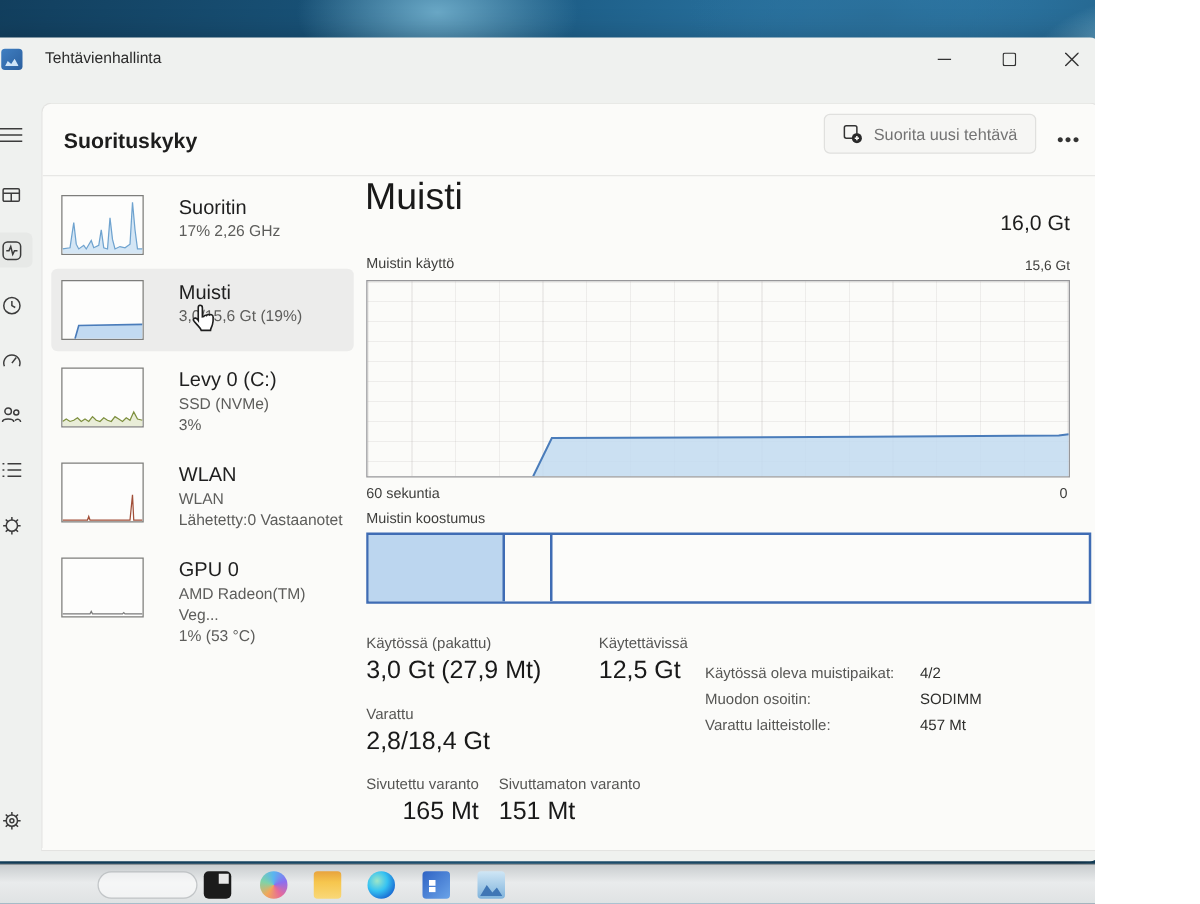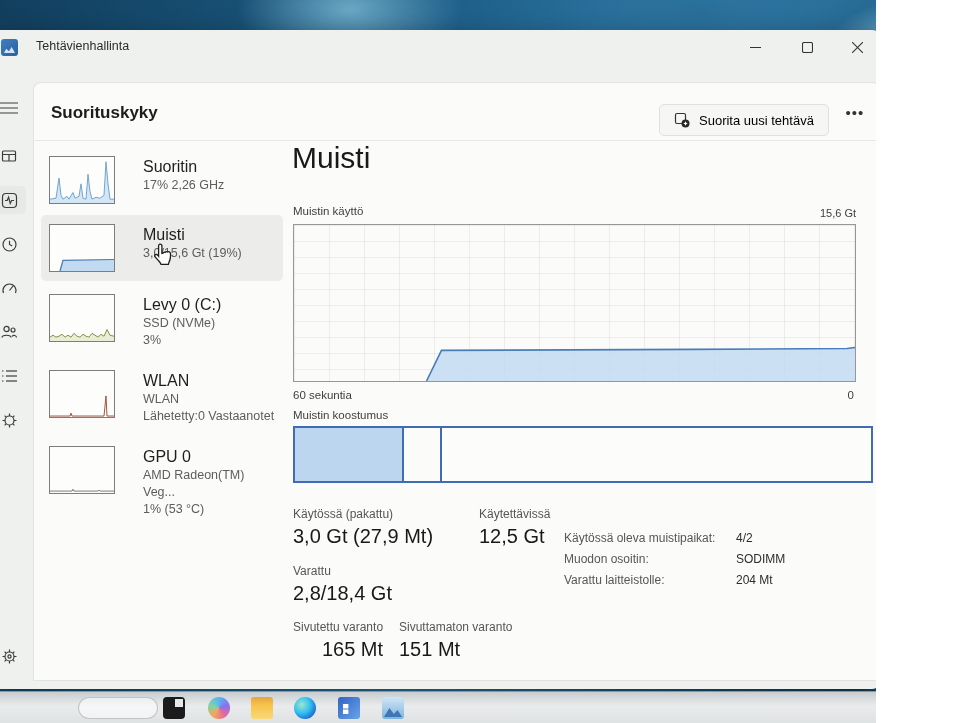--- a/index.html
+++ b/index.html
@@ -41,22 +41,22 @@
   .rail-sel { background:#e7e9e7; border-radius:5px; }
 
   
   .card {
     position:absolute; left:45px; top:52px; right:0; bottom:8px;
     background:#fbfbf9; border:1px solid #e3e3e1; border-right:none;
     border-radius:8px 8px 0 0; overflow:hidden;
   }
   .card-header { position:absolute; left:0; top:0; right:0; height:58px; border-bottom:1px solid #e7e7e5; }
   .page-title { position:absolute; left:17px; top:20px; font-size:17px; font-weight:700; color:#1d1d1d; }
-  .run-task { position:absolute; left:625px; top:21px; height:32px; padding:0 14px; display:flex; align-items:center; gap:9px;
-    background:#f6f6f4; border:1px solid #e0e0de; border-radius:5px; font-size:13px; color:#000000; cursor:default; }
+  .run-task { position:absolute; left:625px; top:8px; height:32px; padding:0 14px; display:flex; align-items:center; gap:9px;
+    background:#f6f6f4; border:1px solid #e0e0de; border-radius:5px; font-size:13px; color:#737373; cursor:default; }
   .run-task svg { stroke:#333; stroke-width:1.2; fill:none; }
   .more-btn { position:absolute; left:804px; top:13px; width:34px; height:32px; display:flex; align-items:center; justify-content:center;
     font-size:15px; letter-spacing:1px; color:#333; border-radius:5px; }
 
   
   .side-item { position:absolute; left:7px; width:242px; display:flex; gap:28px; padding:9px 8px; border-radius:5px; }
   .side-item.selected { background:#ececeb; }
   .mini-chart { width:66px; height:48px; background:#fdfdfc; border:1px solid #7d7d7b; flex:none; }
   .mini-chart svg { width:100%; height:100%; display:block; }
   .si-title { font-size:16px; color:#1f1f1f; line-height:21px; }
@@ -282,20 +282,21 @@
           </svg>
         </div>
         <div>
           <div class="si-title">GPU 0</div>
           <div class="si-sub">AMD Radeon(TM) Veg...</div>
           <div class="si-sub">1% (53 °C)</div>
         </div>
       </div>
 
       <div class="main-title">Muisti</div>
+      <div class="total-val">16,0 Gt</div>
 
       <div class="chart-label" style="left:259px; top:122px">Muistin käyttö</div>
       <div class="chart-ymax">15,6 Gt</div>
 
       <div class="big-chart">
         <svg viewBox="0 0 563 158" preserveAspectRatio="none">
           <polygon fill-opacity="0.85" points="133,158 148,127 400,126 555,125 563,124 563,158" fill="#c2daf1"></polygon>
           <polyline fill="none" stroke-width="1.6" points="133,158 148,127 400,126 555,125 563,124" stroke="#4a7cba"></polyline>
         </svg>
       </div>
@@ -332,21 +333,21 @@
       <div class="detail-row d1">
         <div class="detail-label">Käytössä oleva muistipaikat:</div>
         <div class="detail-value">4/2</div>
       </div>
       <div class="detail-row d2">
         <div class="detail-label">Muodon osoitin:</div>
         <div class="detail-value">SODIMM</div>
       </div>
       <div class="detail-row d3">
         <div class="detail-label">Varattu laitteistolle:</div>
-        <div class="detail-value">204 Mt</div>
+        <div class="detail-value">457 Mt</div>
       </div>
     </div>
   </div>
 
   <div class="cursor">
     <svg width="23" height="26" viewBox="0 0 23 26">
       <path d="M8 1.2c1.1 0 1.9.9 1.9 1.9v7.4l1-.2c.4-1 1.5-1.3 2.3-.9.3-.8 1.6-1 2.4-.4.6-.6 2.9-.3 2.9 1.7 0 0 .2 3.4-.5 5.8-.6 2.3-1.5 3.2-1.6 4.8H9c-.7-1.7-1.7-2.8-2.8-4-0.9-1-2.8-3-3.4-4-0.5-.8.3-2.1 1.7-1.8 1 .2 1.7 1.1 2.1 1.7V3.1c0-1 .4-1.9 1.4-1.9z" fill="#ffffff" stroke="#1e1e1e" stroke-width="1.3"></path>
     </svg>
   </div>
 

